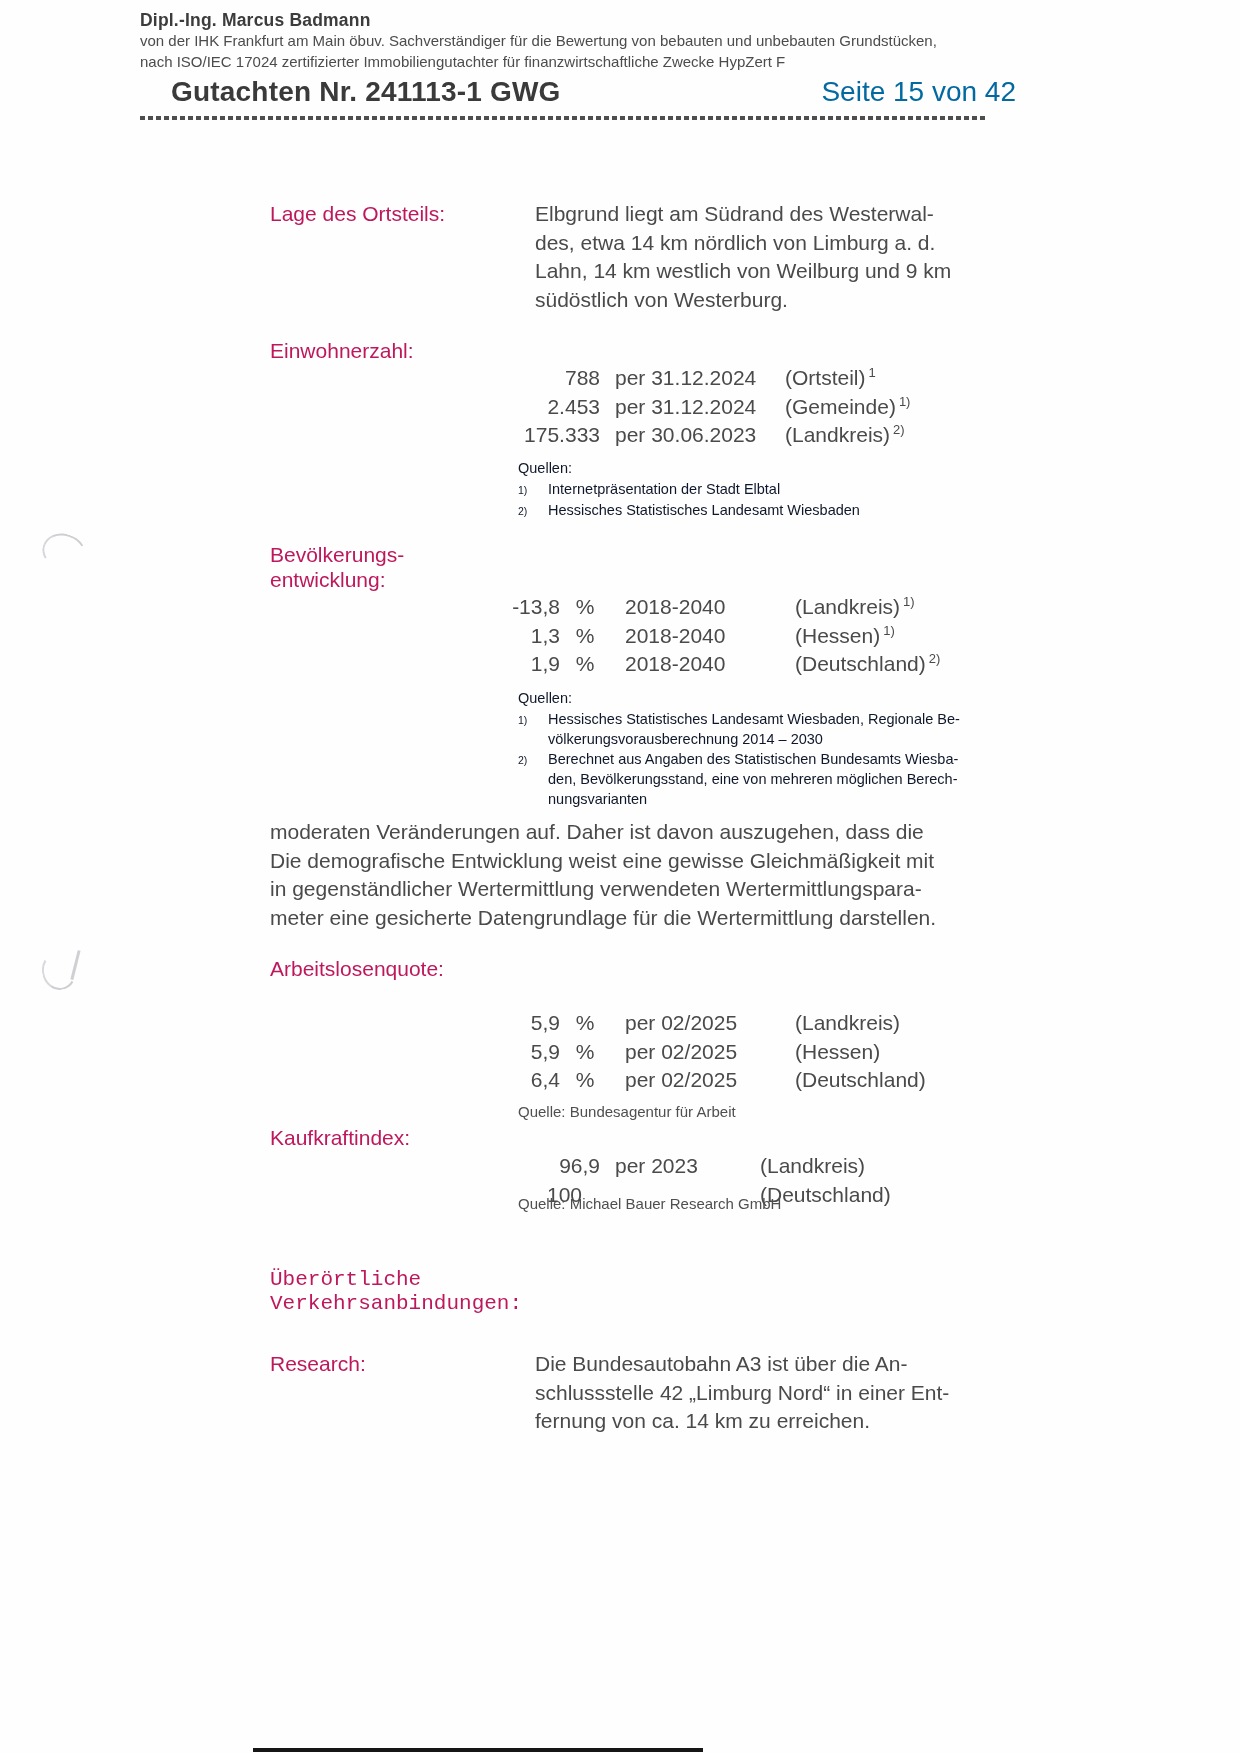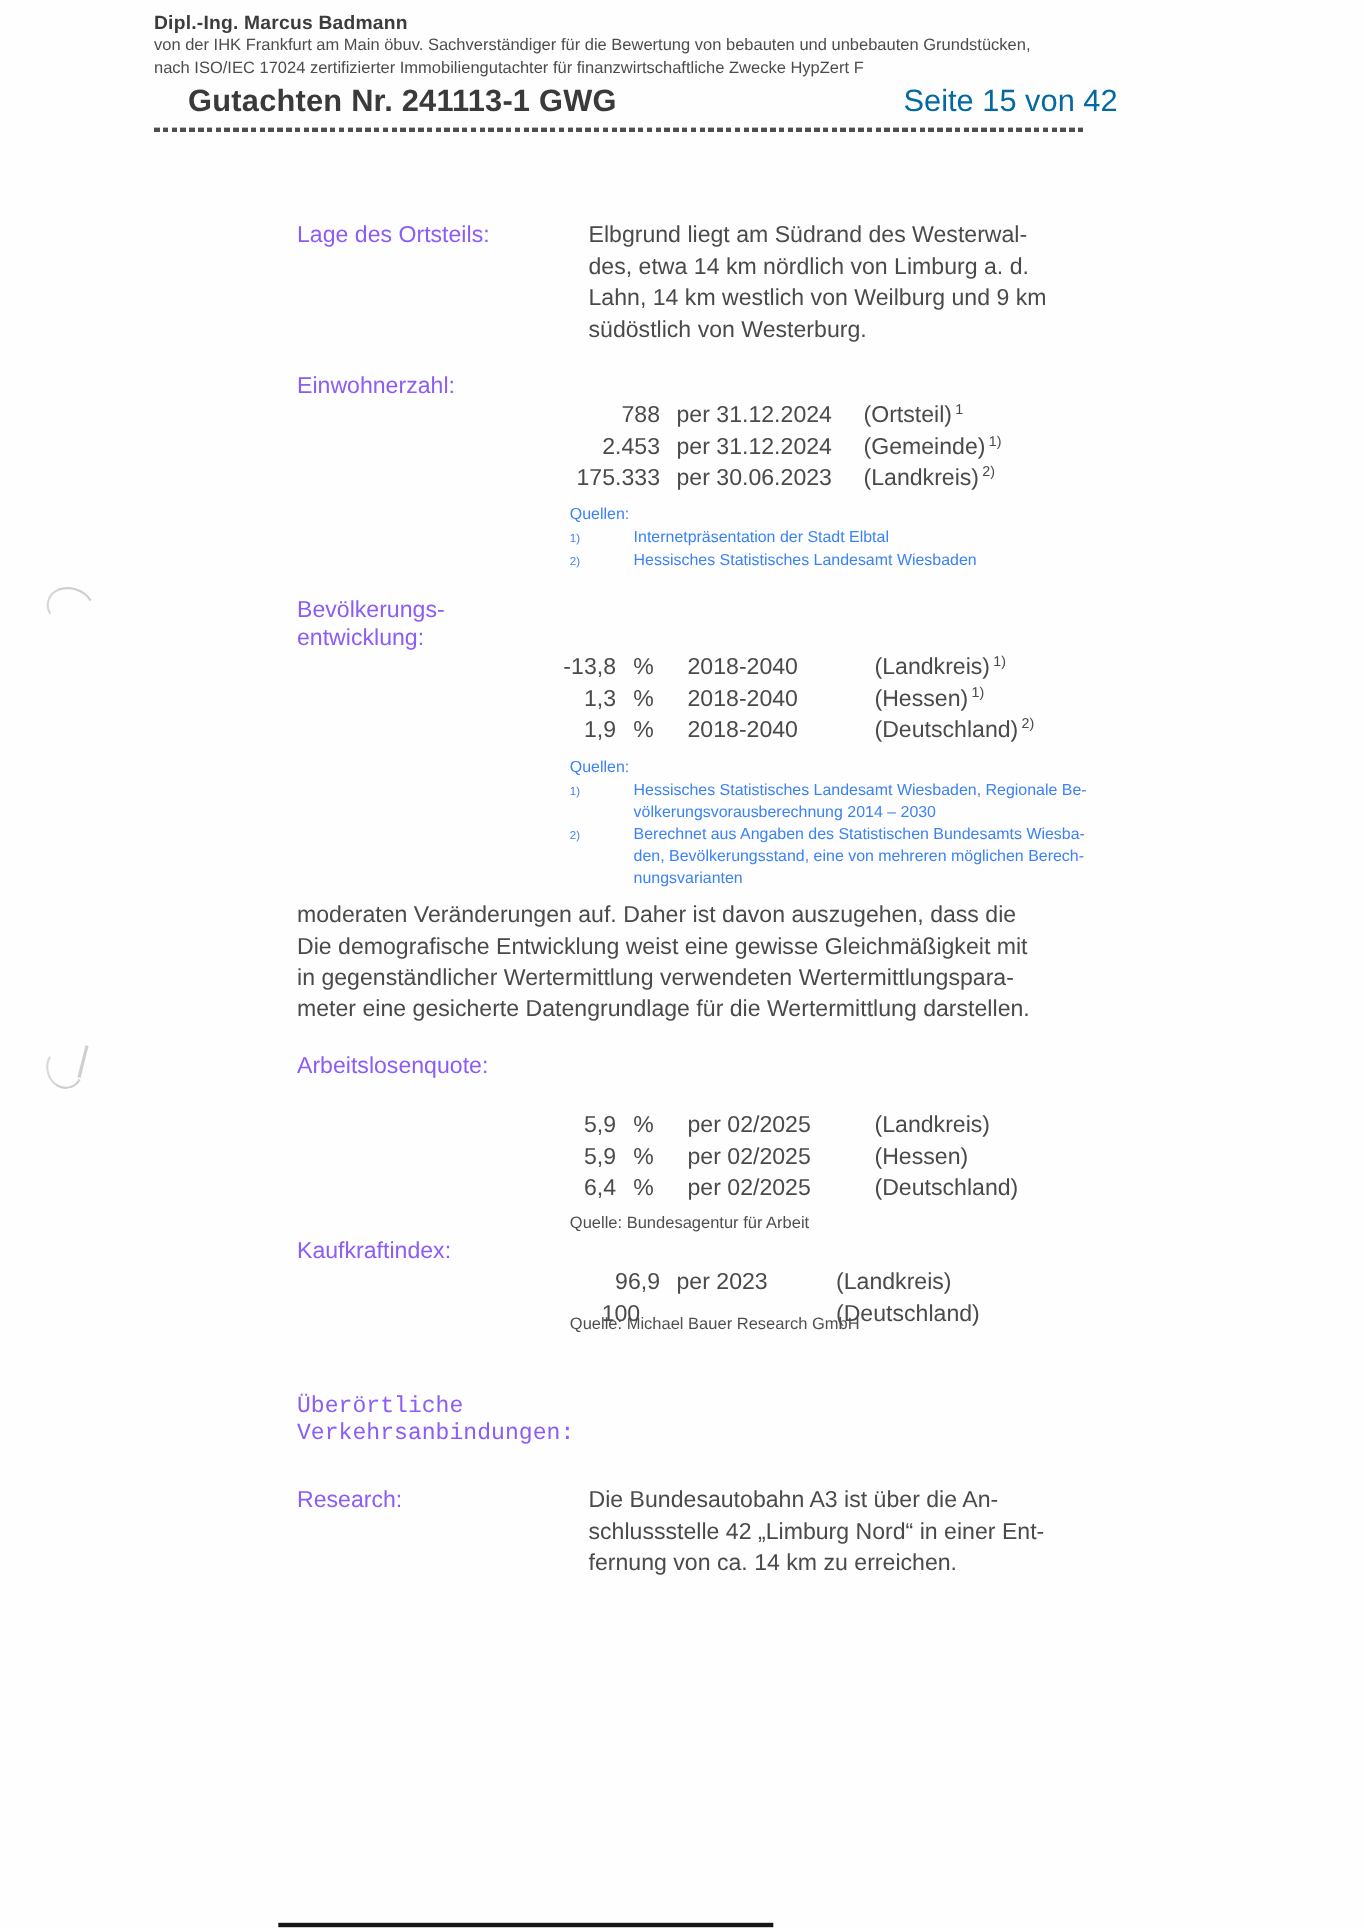--- a/index.html
+++ b/index.html
@@ -16,38 +16,38 @@
   .hdr-name{font-size:17.5px;font-weight:bold;color:#3c3c3c;letter-spacing:.2px;}
   .hdr-desc{font-size:15px;color:#4c4c4c;line-height:20.5px;}
   .title-row{display:flex;justify-content:space-between;align-items:baseline;font-size:28px;margin-left:31px;}
   .report-no{font-weight:bold;color:#3a3a3a;letter-spacing:.2px;}
   .page-ind{color:#0369a1;}
   .dashes{
     height:4px;
     background:repeating-linear-gradient(90deg,#4e4e4e 0 5px,transparent 5px 8px);
   }
   
-  .lbl{font-size:21px;color:#8b5cf6;white-space:nowrap;}
+  .lbl{font-size:21px;color:#be185d;white-space:nowrap;}
   .body-lines div{font-size:21px;line-height:28.5px;color:#4a4a4a;white-space:nowrap;}
   
   .stats{display:grid;row-gap:0;font-size:21px;line-height:28.5px;color:#4a4a4a;}
   .stats .num{text-align:right;white-space:nowrap;}
   .stats .unit{text-align:center;}
   .stats .per{padding-left:15px;white-space:nowrap;}
   .stats .scope{white-space:nowrap;}
   .g-ew{grid-template-columns:110px 185px auto;}
   .g-pct{grid-template-columns:105px 50px 185px auto;}
   .g-kki{grid-template-columns:145px 160px auto;}
   sup.fnref{font-size:13px;line-height:0;margin-left:3px;color:#4a4a4a;}
   
-  .src{font-size:14.5px;line-height:20px;color:#3b82f6;}
+  .src{font-size:14.5px;line-height:20px;color:#0f172a;}
   .src-title{margin-bottom:1px;}
   .src-row{display:grid;grid-template-columns:30px auto;}
   .src-row .mk{font-size:10.5px;vertical-align:top;padding-top:1px;}
-  .src-row .txt div{white-space:nowrap;margin-left:28px;}
+  .src-row .txt div{white-space:nowrap;}
   .src-single{font-size:15px;color:#4f4f4f;white-space:nowrap;}
   
   .arc1{
     width:40px;height:32px;border:2.5px solid transparent;
     border-top-color:#cdced1;border-left-color:#d6d7da;
     border-radius:50%;transform:rotate(18deg);
   }
   .arc2{
     width:30px;height:34px;border:2.5px solid transparent;
     border-bottom-color:#cdced1;border-left-color:#d8d9dc;

